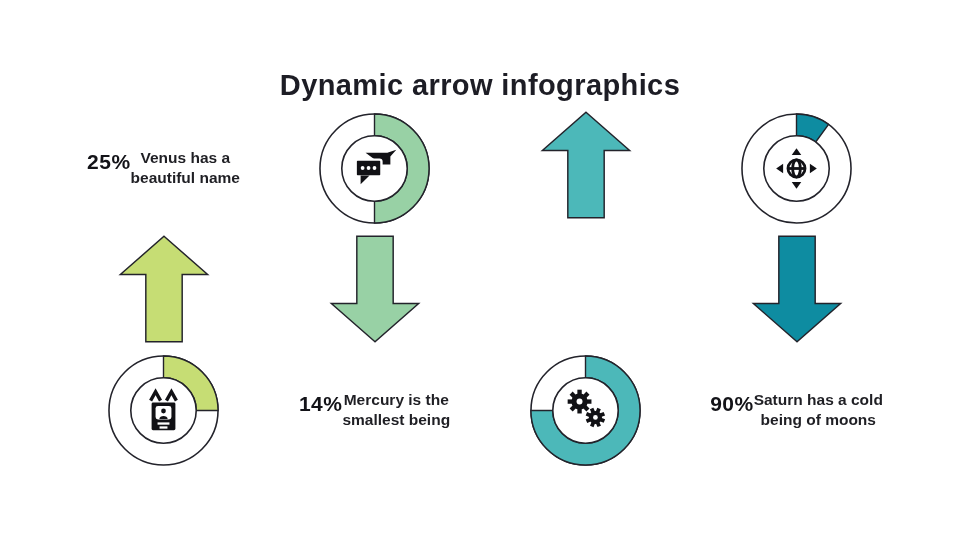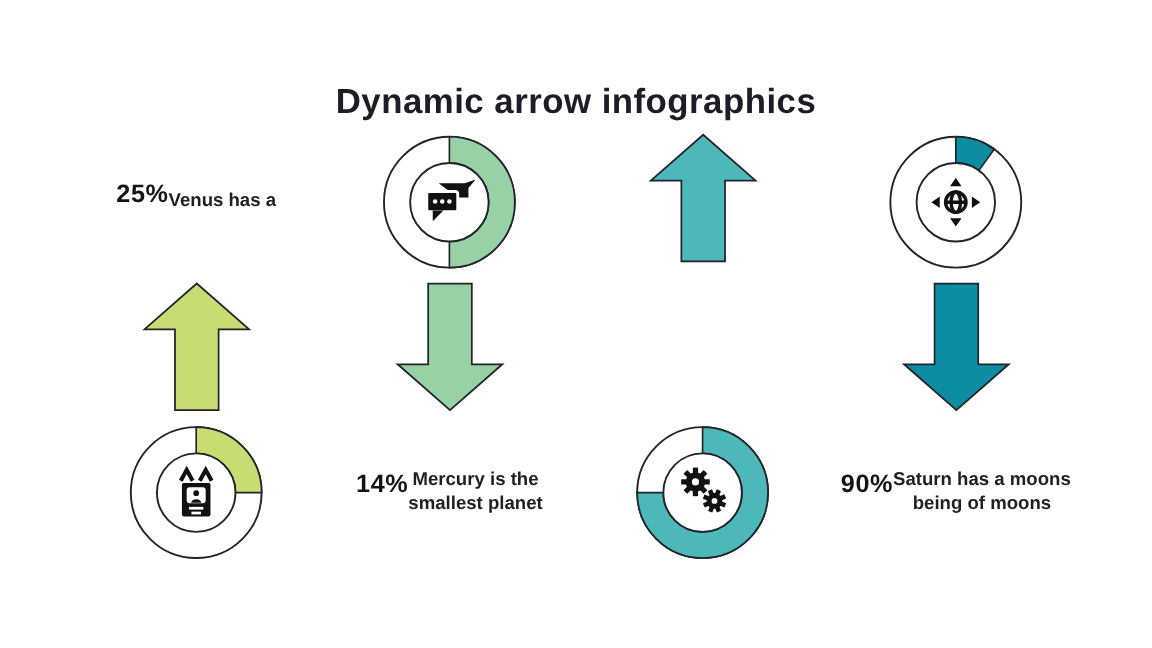--- a/index.html
+++ b/index.html
@@ -29,20 +29,21 @@
 <div class="slide">
   <h1 class="title">Dynamic arrow infographics</h1>
 
   <div class="grid">
 
     <section class="column">
       <div class="zone">
         <div class="pct">25%</div>
         <div class="desc">
           <span>Venus has a</span>
+          <span>beautiful name</span>
         </div>
       </div>
       <div class="arrow-zone">
         <svg class="arrow" viewBox="0 0 110 120">
           <polygon points="55,2 103,44 75,44 75,118 35,118 35,44 7,44" fill="#c6dd74"></polygon>
         </svg>
       </div>
       <div class="zone">
         <svg class="donut" viewBox="0 0 116 116">
           <circle class="ring-outer" cx="58" cy="58" r="55"></circle>
@@ -80,21 +81,21 @@
       </div>
       <div class="arrow-zone">
         <svg class="arrow" viewBox="0 0 110 120">
           <polygon points="55,118 7,76 35,76 35,2 75,2 75,76 103,76" fill="#98d1a5"></polygon>
         </svg>
       </div>
       <div class="zone">
         <div class="pct">14%</div>
         <div class="desc">
           <span>Mercury is the</span>
-          <span>smallest planet</span>
+          <span>smallest being</span>
         </div>
       </div>
     </section>
 
     <section class="column">
       <div class="arrow-zone">
         <svg class="arrow" viewBox="0 0 110 120">
           <polygon points="55,2 103,44 75,44 75,118 35,118 35,44 7,44" fill="#4cb8b9"></polygon>
         </svg>
       </div>
@@ -187,20 +188,20 @@
         </svg>
       </div>
       <div class="arrow-zone">
         <svg class="arrow" viewBox="0 0 110 120">
           <polygon points="55,118 7,76 35,76 35,2 75,2 75,76 103,76" fill="#0e8ca1"></polygon>
         </svg>
       </div>
       <div class="zone">
         <div class="pct">90%</div>
         <div class="desc">
-          <span>Saturn has a moons</span>
+          <span>Saturn has a cold</span>
           <span>being of moons</span>
         </div>
       </div>
     </section>
 
   </div>
 </div>
 
 </body></html>

